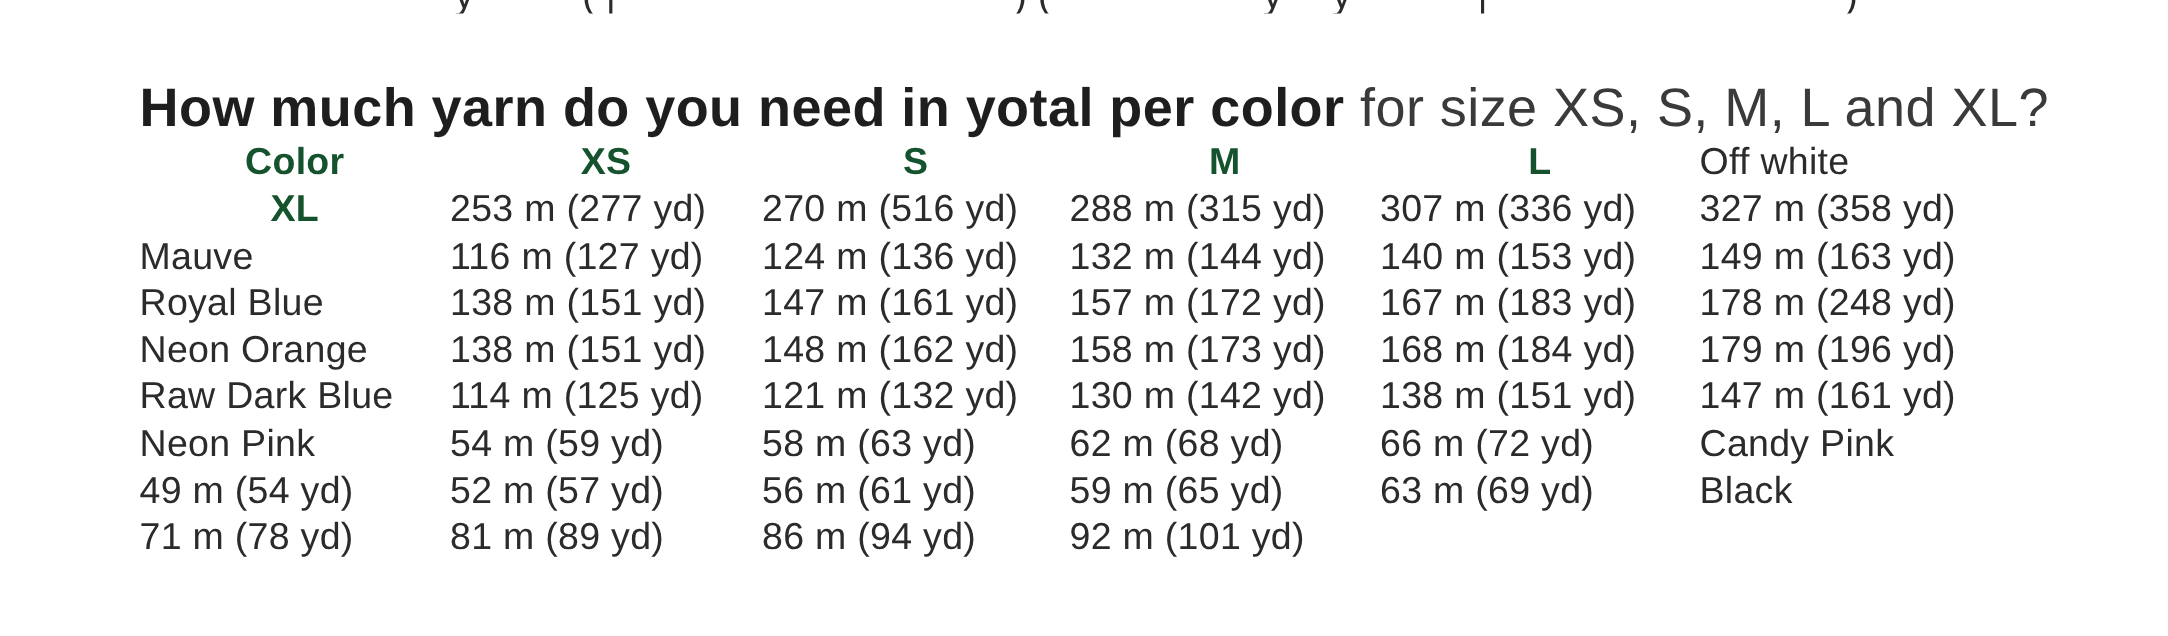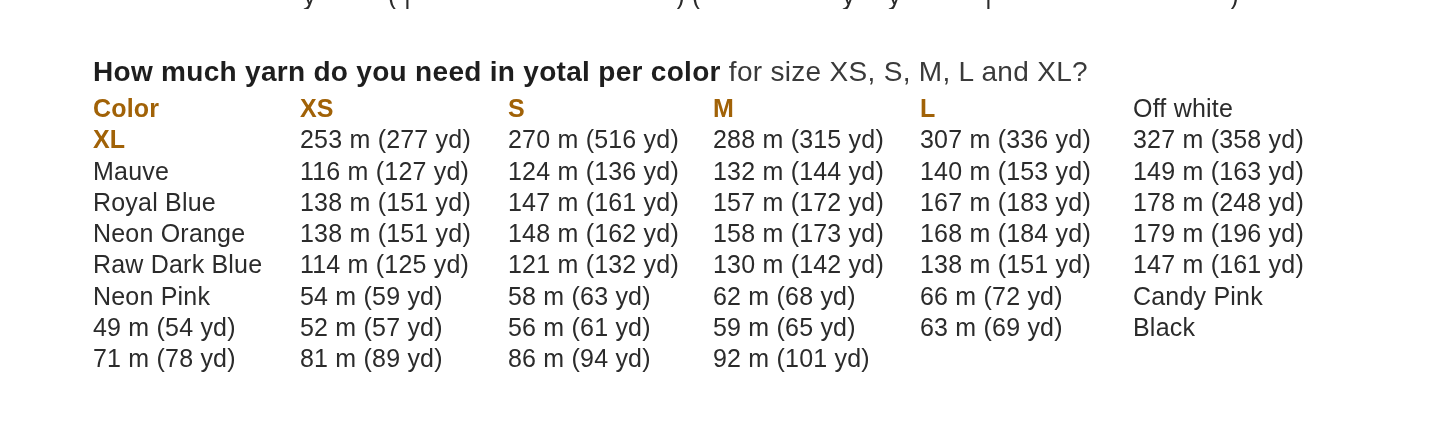--- a/index.html
+++ b/index.html
@@ -32,21 +32,21 @@
     line-height: 30px;
     color: #2b2b2b;
     white-space: pre;
   }
 
   
   .heading {
     position: absolute;
     left: 93px;
     top: 56px;
-    font-size: 28px;
+    font-size: 36px;
     line-height: 32px;
     letter-spacing: 0.3px;
     white-space: nowrap;
   }
   .heading .bold {
     font-weight: 700;
     color: #1e1e1e;
   }
   .heading .regular {
     font-weight: 400;
@@ -63,21 +63,22 @@
     grid-auto-rows: 31.3px;
     font-size: 25px;
     letter-spacing: 0.2px;
     white-space: nowrap;
   }
   .yarn-table .cell {
     line-height: 31.3px;
   }
   .yarn-table .head {
     font-weight: 700;
-    color: #a16207;
+    color: #14532d;
+    text-align: center;
   }
 </style>
 </head>
 <body>
 
 <div class="clipped-line">
     <span class="clipped-fragment" style="left: 303px;">y</span>
     <span class="clipped-fragment" style="left: 388px;">( |</span>
     <span class="clipped-fragment" style="left: 676px;">) (</span>
     <span class="clipped-fragment" style="left: 842px;">y</span>

